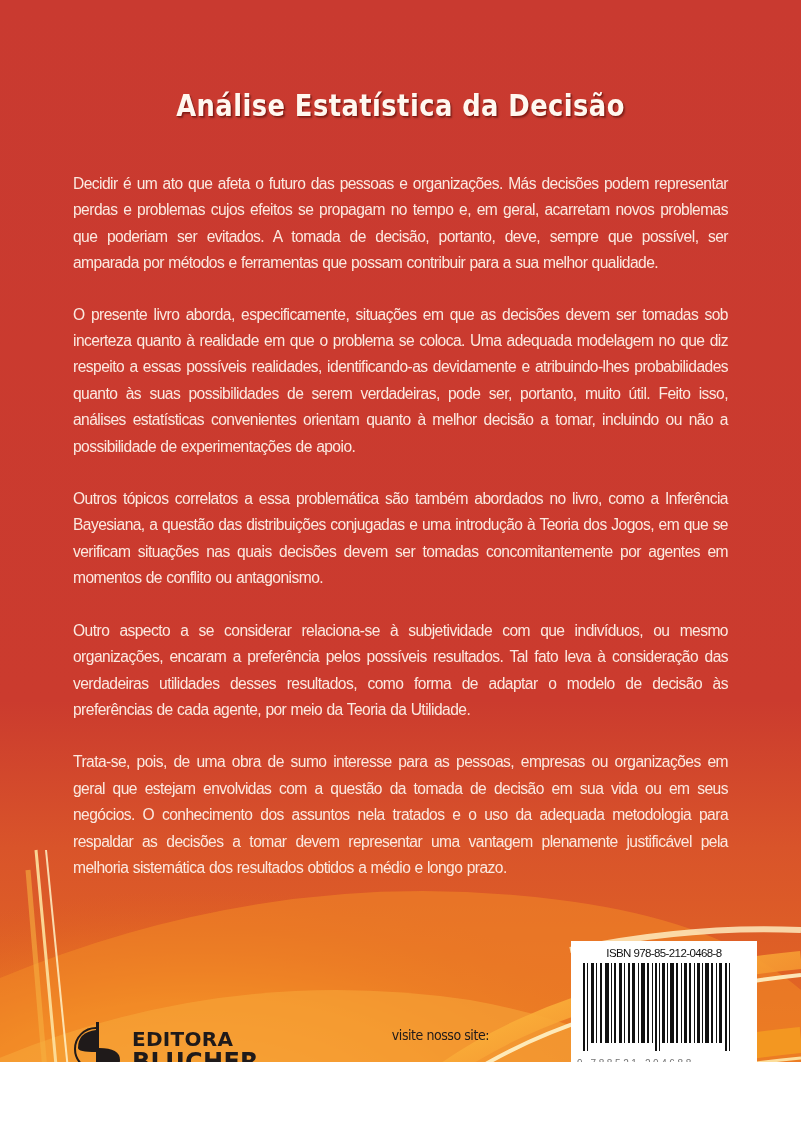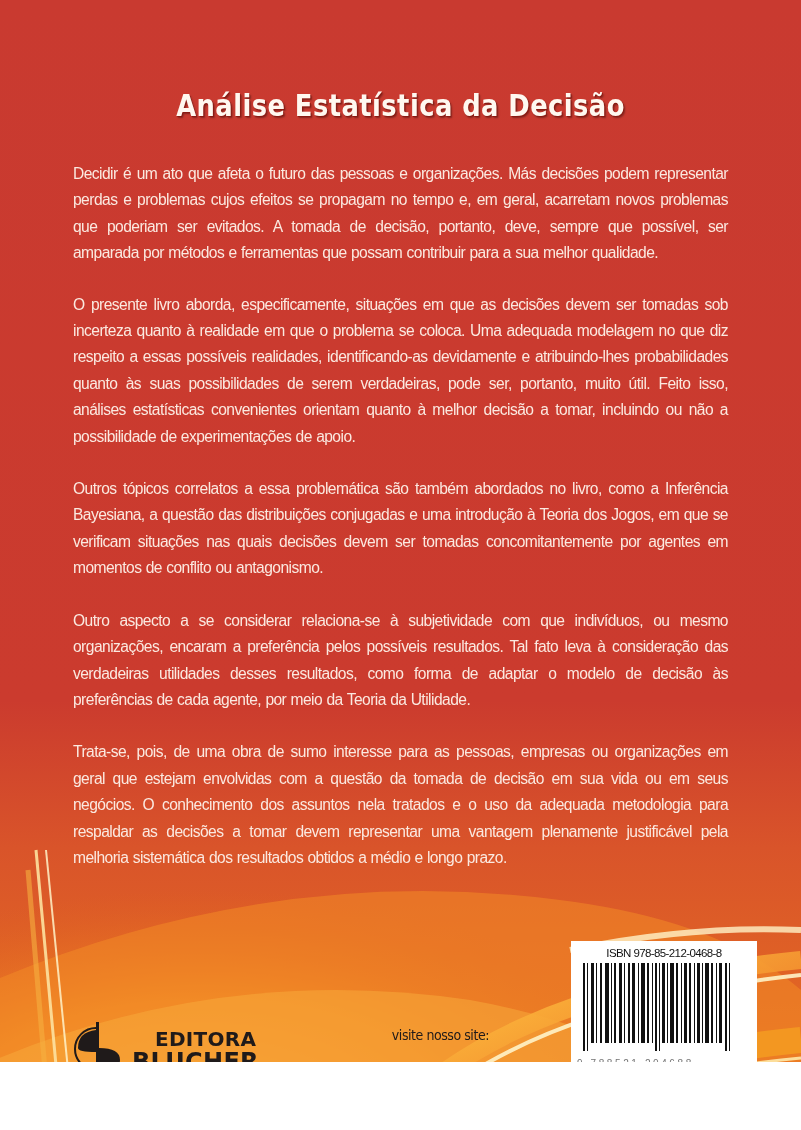--- a/index.html
+++ b/index.html
@@ -14,21 +14,21 @@
     position: absolute; left: 0; right: 0; top: 88px; text-align: center;
     font-family: "DejaVu Sans", sans-serif; font-weight: bold; font-size: 30px;
     color: #fff8f0; letter-spacing: 0.5px; transform: scaleX(0.86);
     text-shadow: 1px 1px 0 #8a1a12, 2px 2px 2px rgba(0,0,0,0.35);
   }
   .body-text {
     position: absolute; left: 73px; width: 655px; top: 153px;
     color: #fbe9e0; font-size: 15.6px; line-height: 26.4px;
   }
   .body-text p {
-    margin: 8px 0 26px 0; text-align: justify;
+    margin: 18px 0 26px 0; text-align: justify;
     font-family: "Liberation Sans", sans-serif;
     letter-spacing: -0.55px; word-spacing: 0.5px;
   }
   .body-text p.p1 { margin-bottom: 25px; }
   .barcode-box {
     position: absolute; left: 571px; top: 941px; width: 170px; height: 130px;
     background: #ffffff;
     padding-left: 16px;
   }
   .isbn-label {
@@ -39,21 +39,21 @@
   .barcode-digits {
     position: absolute; left: 6px; right: 2px; bottom: 2px; font-size: 10px;
     letter-spacing: 2.6px; color: #737373; font-family: "Liberation Sans", sans-serif;
   }
   .logo { position: absolute; left: 74px; top: 1020px; width: 200px; height: 60px; }
   .logo-mark { position: absolute; left: 0; top: 0; width: 50px; height: 58px; }
   .logo-word1, .logo-word2 {
     position: absolute; left: 58px; font-family: "DejaVu Sans", sans-serif; font-weight: bold;
     color: #1f1a1a; letter-spacing: 0.3px;
   }
-  .logo-word1 { top: 7px; font-size: 20px; margin-left: 23px; }
+  .logo-word1 { top: 7px; font-size: 20px; }
   .logo-word2 { top: 28px; font-size: 24px; }
   .site-block { position: absolute; left: 337px; top: 1027px; width: 160px; text-align: right; }
   .site-label {
     font-family: "DejaVu Sans", sans-serif; font-size: 14px; color: #1f1a1a;
     letter-spacing: -0.5px; transform: scaleX(0.9);
   }
   .site-link {
     display: inline-block; margin-top: 20px; font-family: "DejaVu Sans", sans-serif; font-size: 14px;
     color: #ffffff; letter-spacing: -0.5px;
   }

